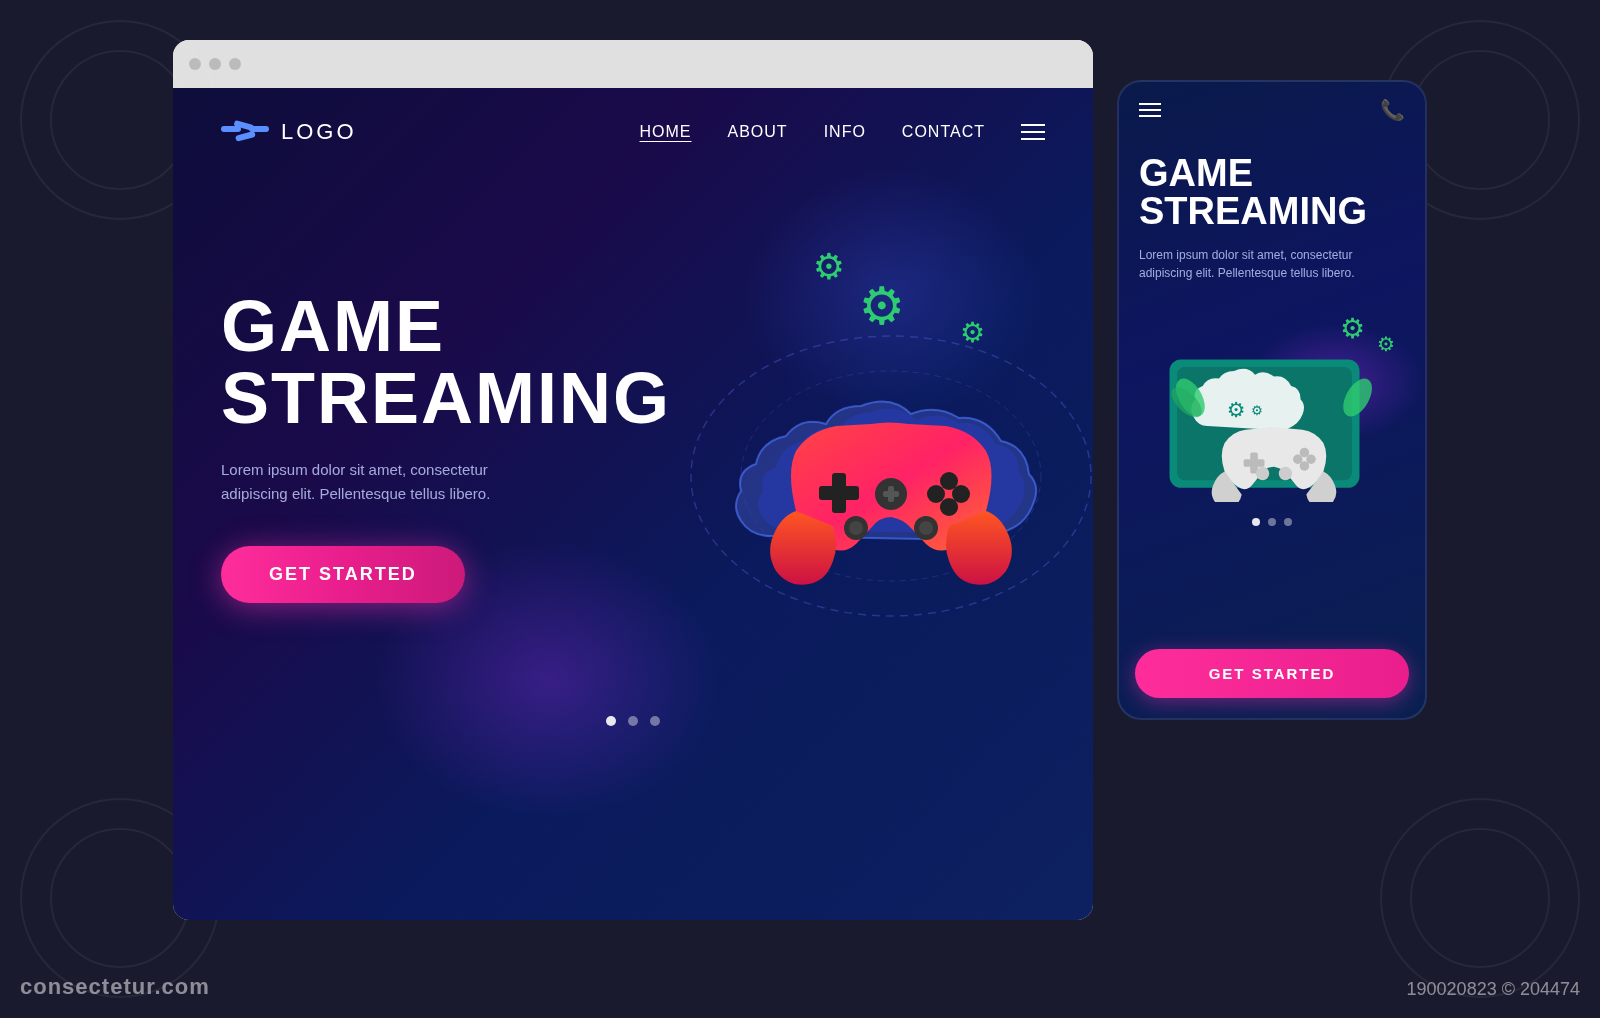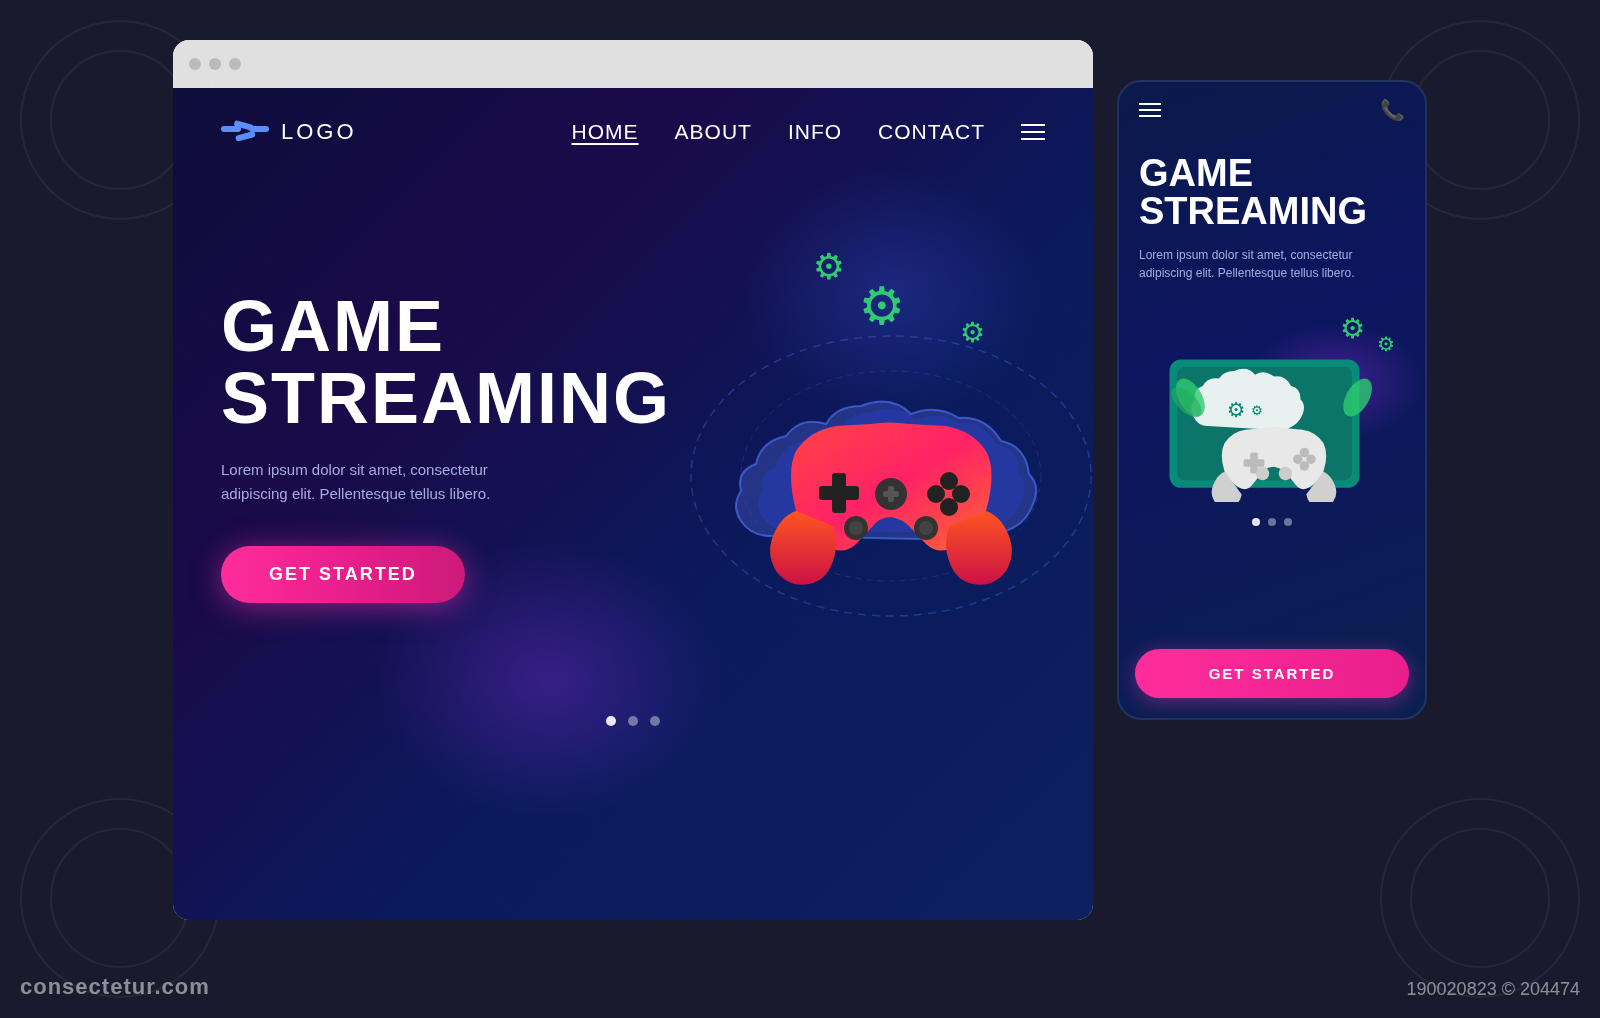--- a/index.html
+++ b/index.html
@@ -168,21 +168,21 @@
     }
 
     .nav-links {
       display: flex;
       align-items: center;
       gap: 36px;
     }
 
     .nav-link {
       color: white;
-      font-size: 21px;
+      font-size: 16px;
       font-weight: 500;
       letter-spacing: 1px;
       text-transform: uppercase;
       cursor: pointer;
     }
 
     .nav-link.active {
       text-decoration: underline;
       text-underline-offset: 4px;
     }

